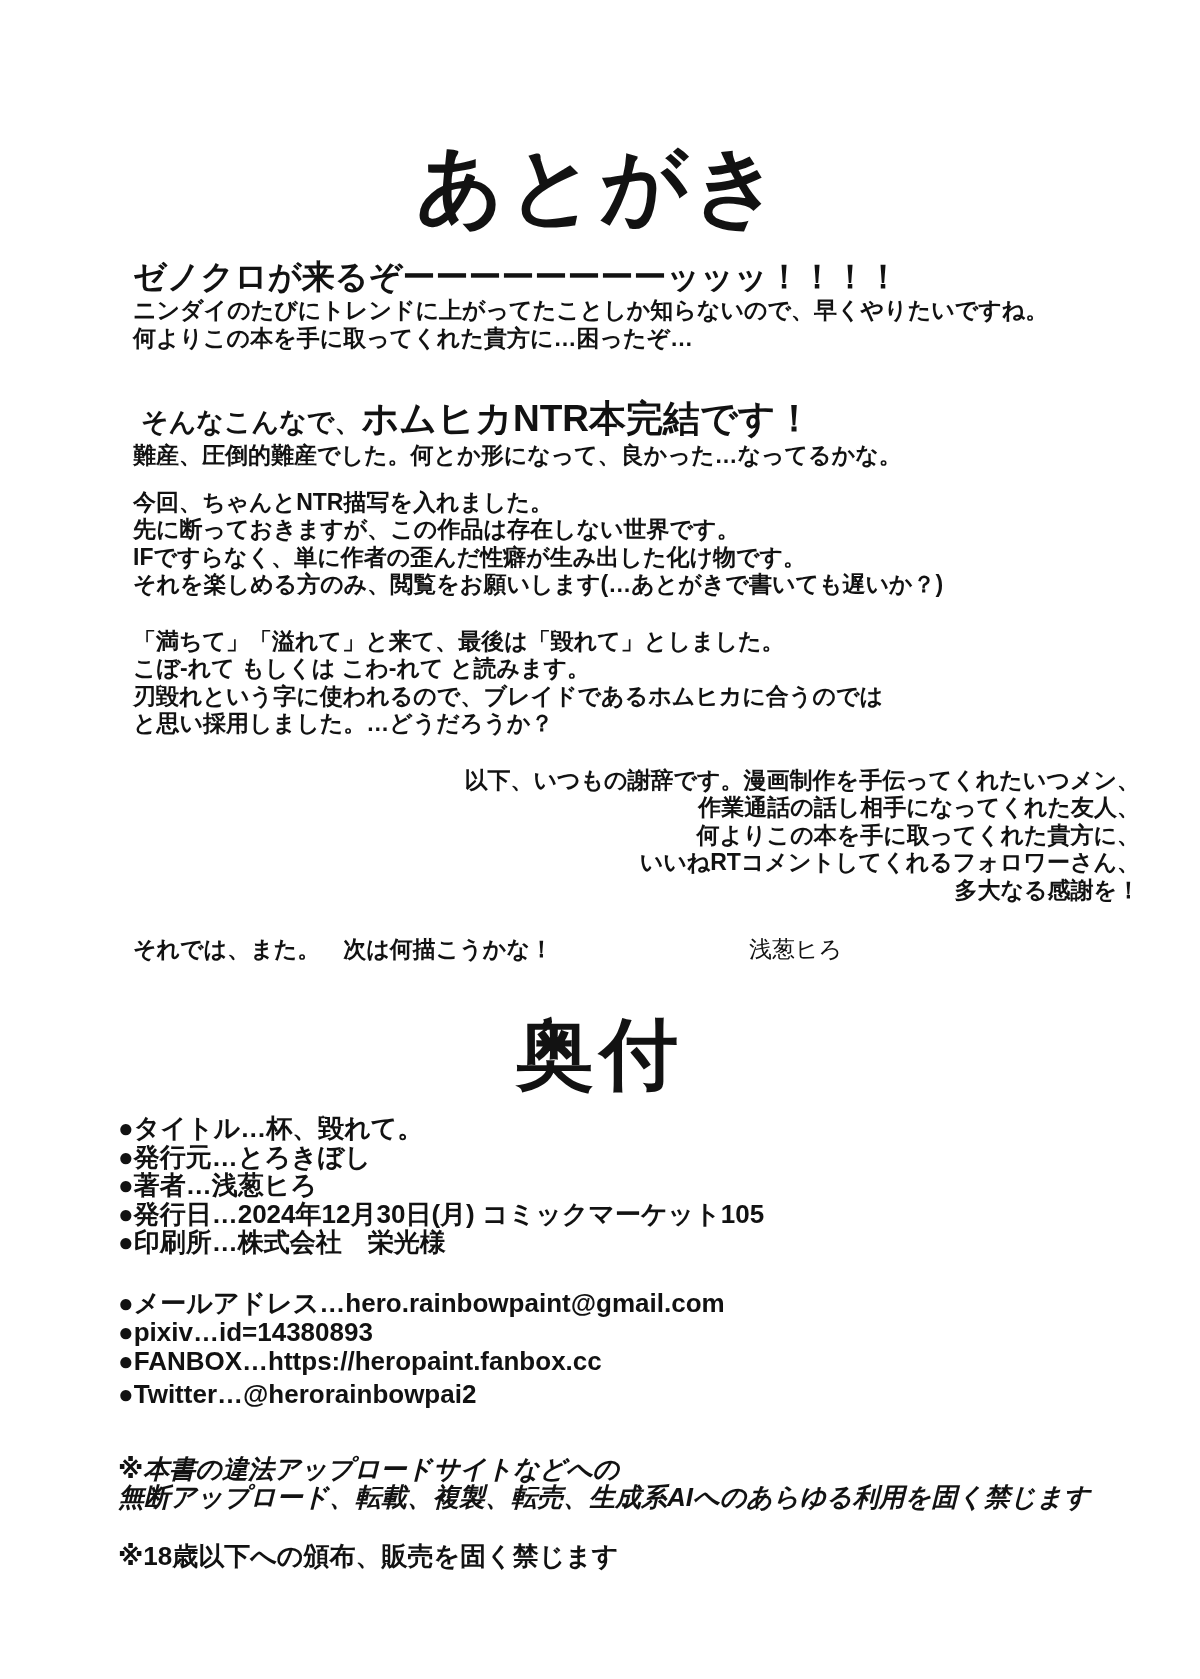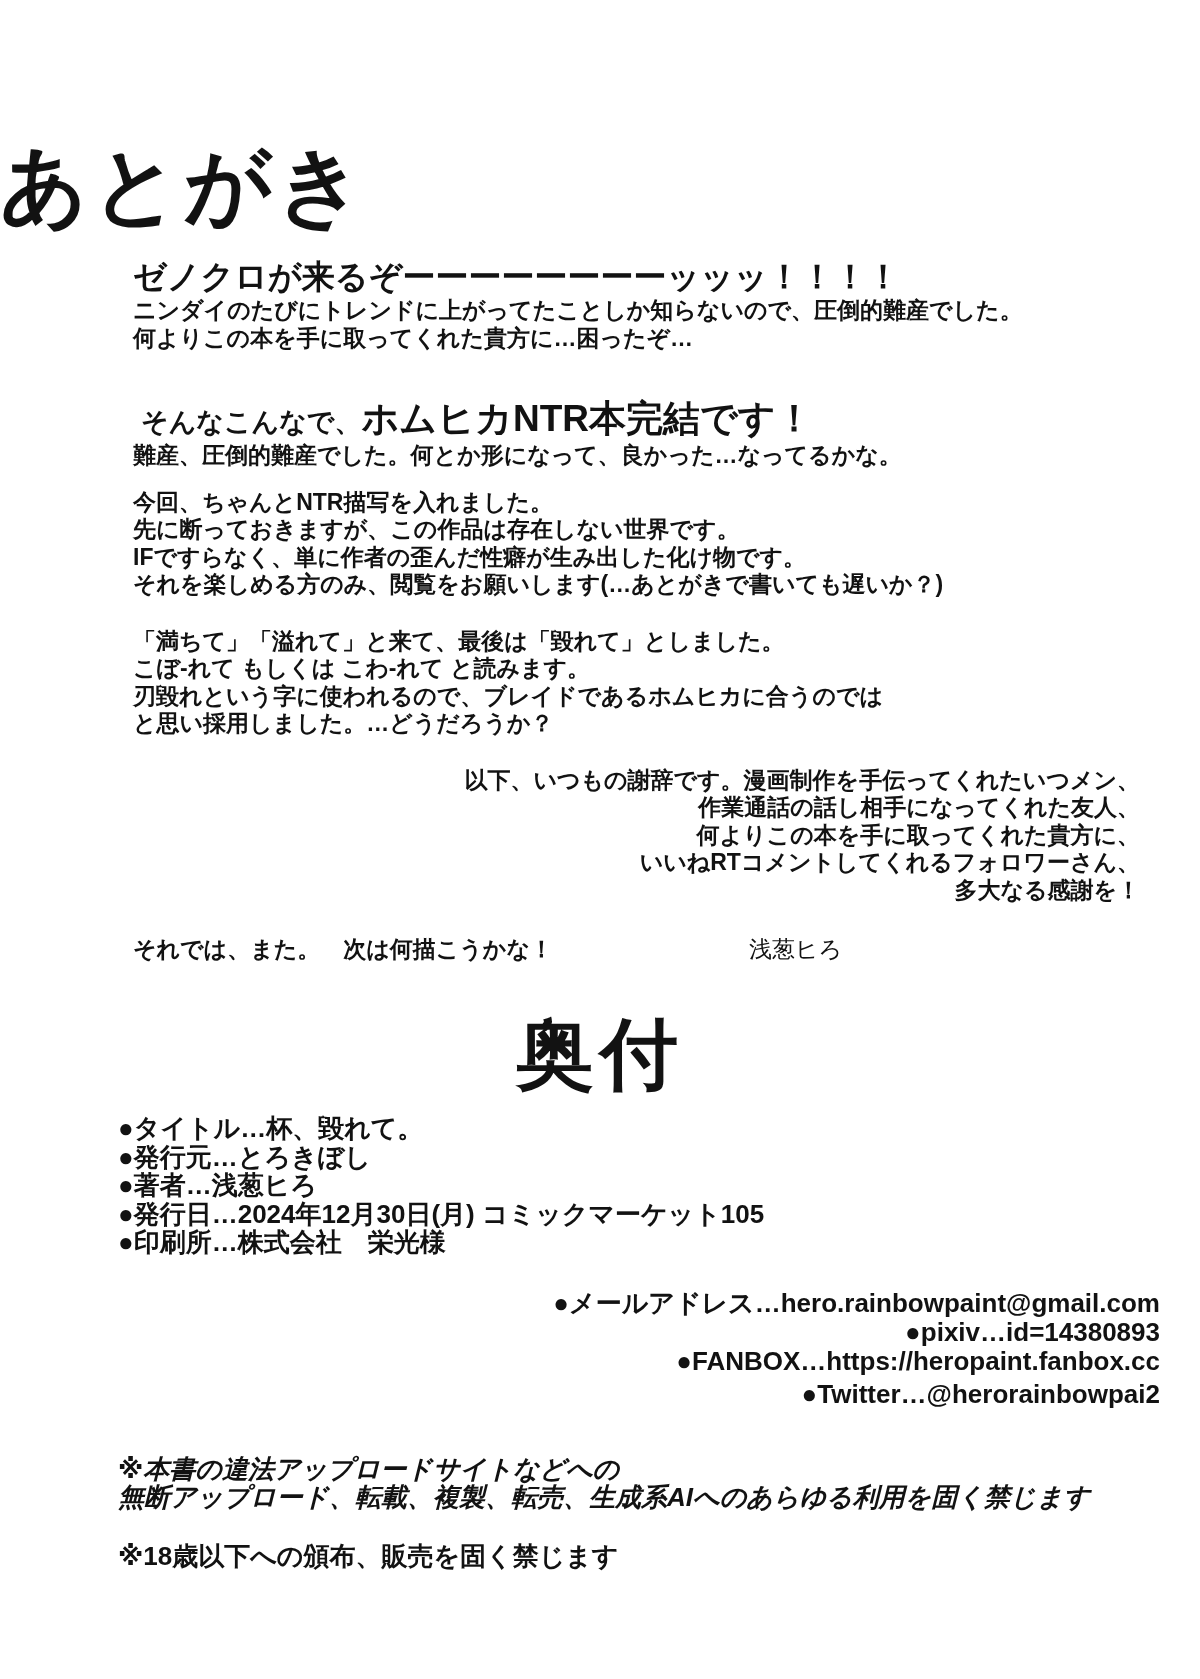--- a/index.html
+++ b/index.html
@@ -8,20 +8,21 @@
     width: 1200px;
     height: 1679px;
     margin: 0 auto;
     background: #ffffff;
     color: #121212;
     font-family: "Liberation Sans", "DejaVu Sans", sans-serif;
     overflow: hidden;
   }
   .afterword-heading {
     margin: 136px 0 0 0;
+    text-align: center;
     font-size: 86px;
     font-weight: 800;
     line-height: 1.15;
     letter-spacing: 4px;
   }
   .afterword-body {
     margin-left: 133px;
     margin-right: 60px;
   }
   .shout-line {
@@ -68,38 +69,38 @@
   }
   .colophon-body { margin-left: 118px; margin-right: 40px; }
   .colophon-list { margin-top: 16px; }
   .colophon-line {
     font-size: 26px;
     font-weight: 600;
     line-height: 28.5px;
     white-space: nowrap;
   }
   .contact-list { margin-top: 32px; }
-  .contact-list .colophon-line { line-height: 29px; text-align: right; }
+  .contact-list .colophon-line { line-height: 29px; }
   .contact-twitter { margin-top: 4px; }
   .notice-upload { margin-top: 46px; }
   .notice-upload .colophon-line { line-height: 28.5px; font-style: italic; }
   .notice-age { margin-top: 30px; }
 </style>
 </head>
 <body>
 
 <div class="page">
 
   <h1 class="afterword-heading">あとがき</h1>
 
   <div class="afterword-body">
 
     <div class="intro-block">
       <div class="shout-line">ゼノクロが来るぞーーーーーーーーッッッ！！！！</div>
-      <div class="body-line">ニンダイのたびにトレンドに上がってたことしか知らないので、圧倒的難産でした。</div>
+      <div class="body-line">ニンダイのたびにトレンドに上がってたことしか知らないので、早くやりたいですね。</div>
       <div class="body-line">何よりこの本を手に取ってくれた貴方に…困ったぞ…</div>
     </div>
 
     <div class="announce-block">
       <div class="announce-line1">
         <span class="announce-prefix">そんなこんなで、</span><span class="announce-emphasis">ホムヒカNTR本完結です！</span>
       </div>
       <div class="body-line">難産、圧倒的難産でした。何とか形になって、良かった…なってるかな。</div>
     </div>
 

